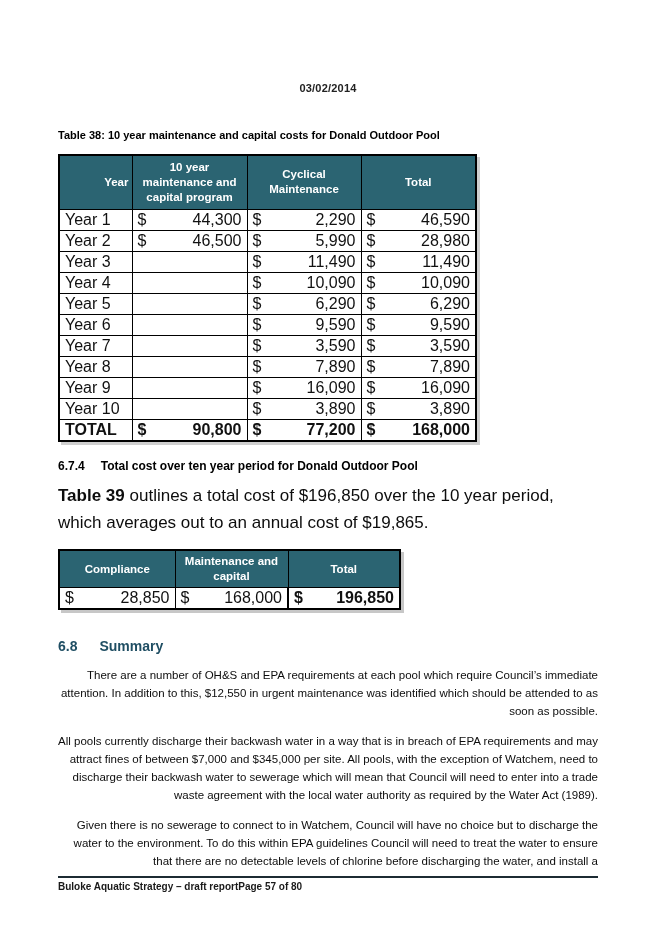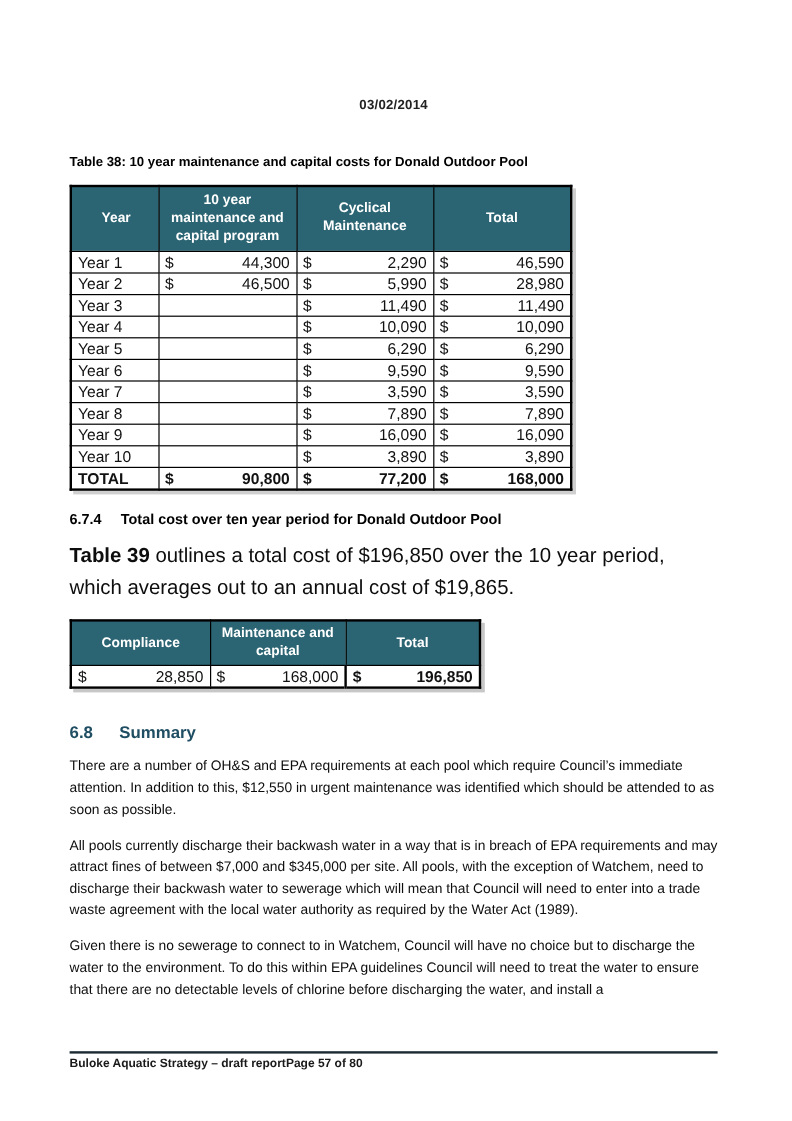--- a/index.html
+++ b/index.html
@@ -17,41 +17,41 @@
 
   table { border-collapse:collapse; table-layout:fixed; background:#fff; }
   #table38 { width:417px; margin-top:13px; box-shadow:3px 3px 0 rgba(130,130,130,.38); }
   #table39 { width:341px; margin-top:13px; box-shadow:3px 3px 0 rgba(130,130,130,.45); }
   table, th, td { border:1px solid #000; }
   table { border-width:2px; }
   th {
     background:#2b6472; color:#fff; font-size:11.5px; font-weight:bold;
     text-align:center; vertical-align:middle; padding:4px 3px; line-height:1.3;
   }
-  th.left { text-align:center; padding-left:5px; }
-  td { font-size:13px; padding:1px 5px; height:16px; vertical-align:middle; }
+  th.left { text-align:right; padding-left:5px; }
+  td { font-size:16px; padding:1px 5px; height:16px; vertical-align:middle; }
   td.label { text-align:left; }
   td.money { text-align:right; }
   td.money .cur { float:left; }
   tr.total td { font-weight:bold; border-top:1.5px solid #000; }
   td.emph { font-weight:bold; border-left:2px solid #000; }
   #table38 col.c1{width:73px;} #table38 col.c2{width:115px;}
   #table38 col.c3{width:114px;} #table38 col.c4{width:115px;}
   #table39 col.c1{width:116px;} #table39 col.c2{width:113px;} #table39 col.c3{width:112px;}
   #table39 th { padding:3px 3px; }
   #table39 td { height:18px; }
 
   .h3 { margin-top:17px; font-size:12px; font-weight:bold; color:#000; }
   .h3 .num { margin-right:16px; }
   .body-par { font-size:17px; line-height:1.57; margin-top:10px; color:#0d0d0d; }
   .body-par b { font-weight:bold; }
 
   .h2 { margin-top:28px; font-size:14px; font-weight:bold; color:#1f4e63; }
   .h2 .num { margin-right:22px; }
-  .summary-par { font-size:11.5px; line-height:1.57; margin-top:12px; color:#0d0d0d; }
+  .summary-par { font-size:11.5px; line-height:1.57; margin-top:12px; color:#0d0d0d;text-align:right; }
 
   .footer {
     position:absolute; left:58px; right:62px; top:876px;
     border-top:2px solid #1c2b33; padding-top:3px;
     display:flex; 
     font-size:10px; font-weight:600; color:#1a1a1a;
   }
 </style>
 </head>
 <body>

